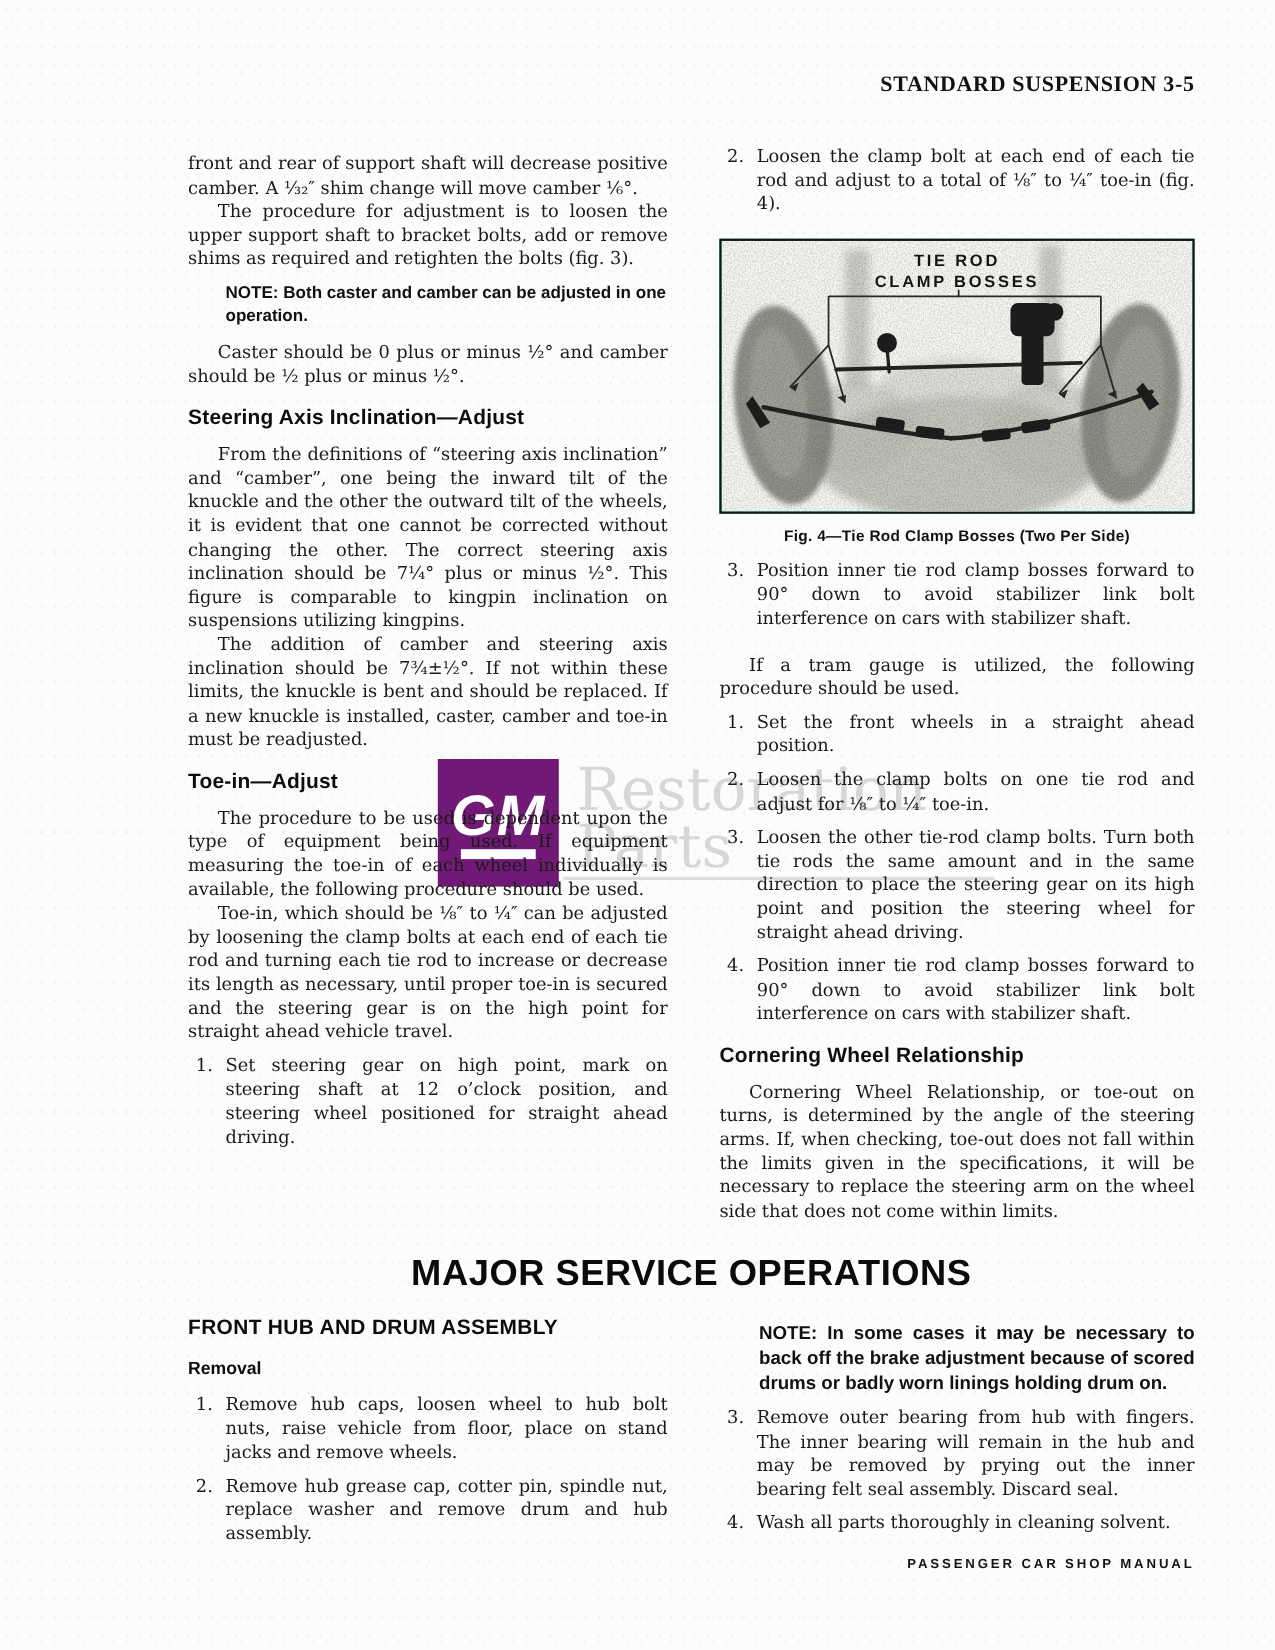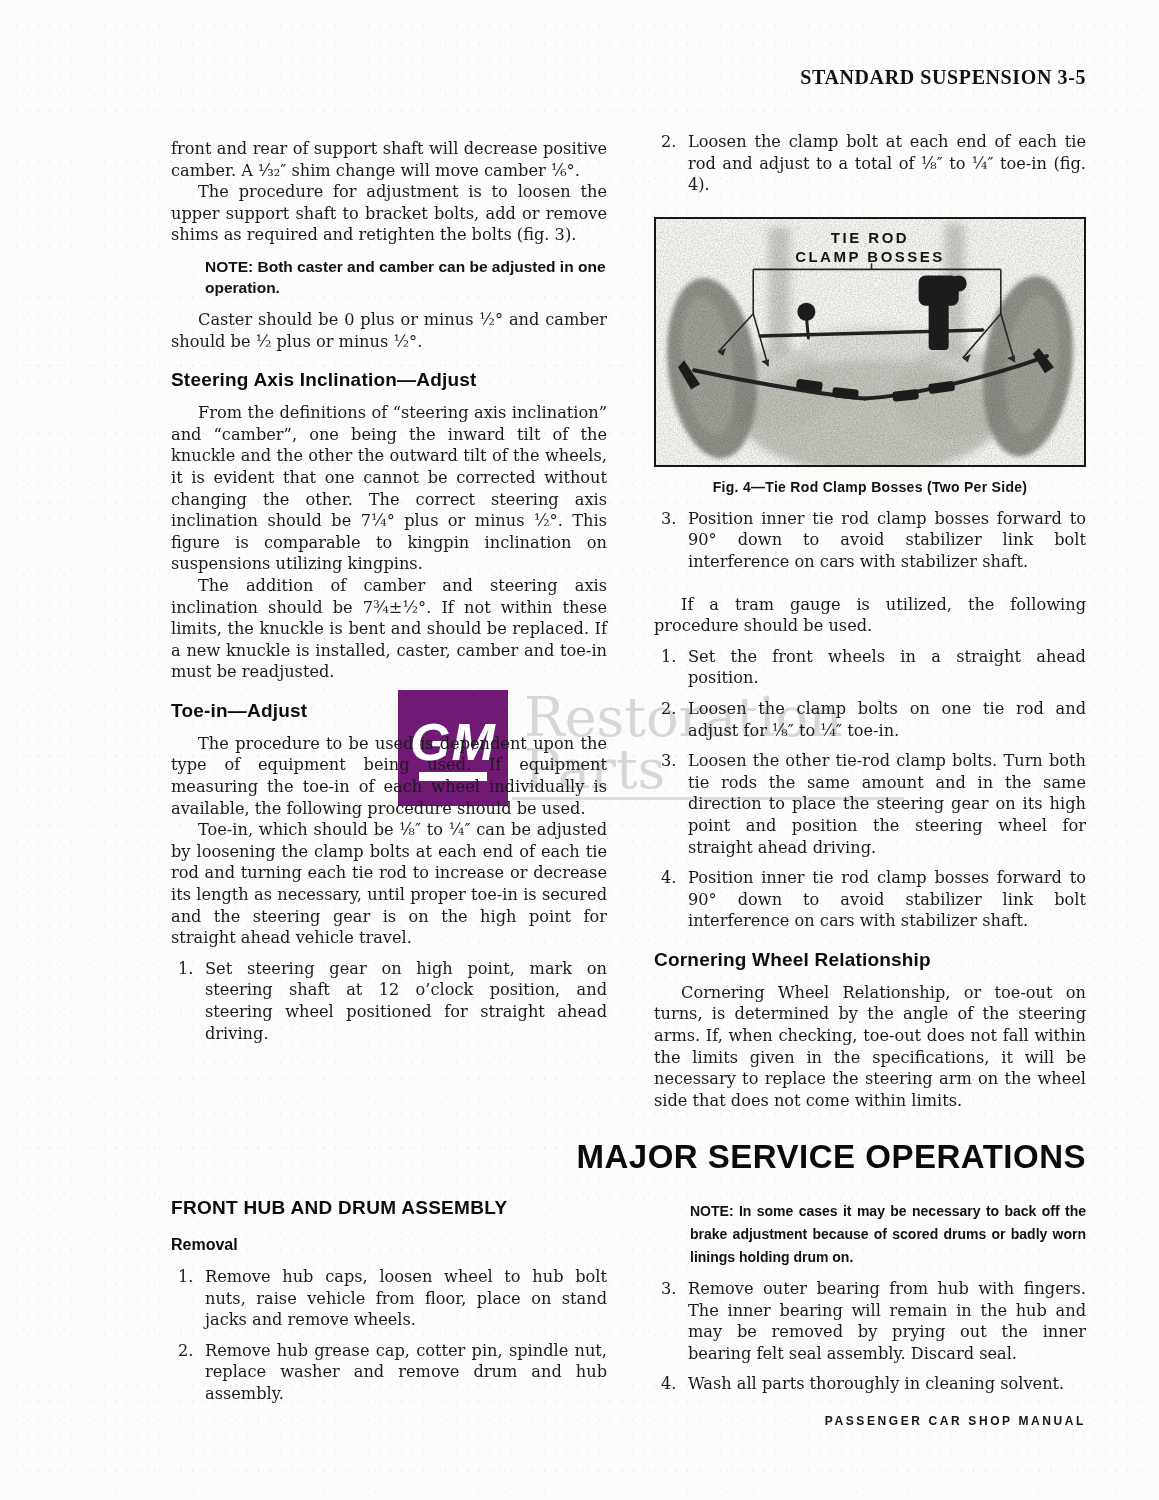--- a/index.html
+++ b/index.html
@@ -42,28 +42,28 @@
   
   .figure{margin-top:21px;}
   .figbox{position:relative;height:246px;border:2.5px solid #161616;background:#14b8a6;box-sizing:content-box;}
   .figbox svg{display:block;width:100%;height:100%;}
   .figlabel{position:absolute;left:50%;top:9px;transform:translateX(-50%);text-align:center;
     font-family:"Liberation Sans", sans-serif;font-weight:bold;font-size:15px;line-height:19px;
     letter-spacing:2.5px;color:#141414;white-space:nowrap;}
   .figcaption{margin:12px 0 13px 0;text-align:center;font-family:"Liberation Sans", sans-serif;
     font-weight:bold;font-size:14px;letter-spacing:0.3px;color:#111;}
   
-  .majortitle{top:1138px;left:171px;width:915px;text-align:right;
+  .majortitle{top:1138px;left:171px;width:915px;text-align:center;
     font-family:"Liberation Sans", sans-serif;font-weight:bold;font-size:33px;letter-spacing:0.5px;color:#0b0b0b;}
   .colBL{top:1197px;left:171px;width:436px;}
   .colBR{top:1200px;left:654px;width:432px;}
   .bl-head{margin:0 0 17px 0;font-family:"Liberation Sans", sans-serif;font-weight:bold;font-size:19px;letter-spacing:0.3px;color:#0d0d0d;}
   .bl-sub{margin:0 0 12px 0;font-family:"Liberation Sans", sans-serif;font-weight:bold;font-size:16px;color:#0d0d0d;}
   .bnote{margin:0 0 4px 36px;font-family:"Liberation Sans", sans-serif;font-weight:bold;
-    font-size:14px;line-height:23px;text-align:justify;color:#111;}
+    font-size:17px;line-height:23px;text-align:justify;color:#111;}
   .pagefooter{top:1414px;left:0;width:1086px;text-align:right;
     font-family:"Liberation Sans", sans-serif;font-weight:bold;font-size:12px;letter-spacing:2.6px;color:#141414;}
 </style>
 </head>
 <body>
 
 <div class="watermark">
   <div class="gmbox">
     <div class="gmletters">GM</div>
     <div class="gmbar"></div>

